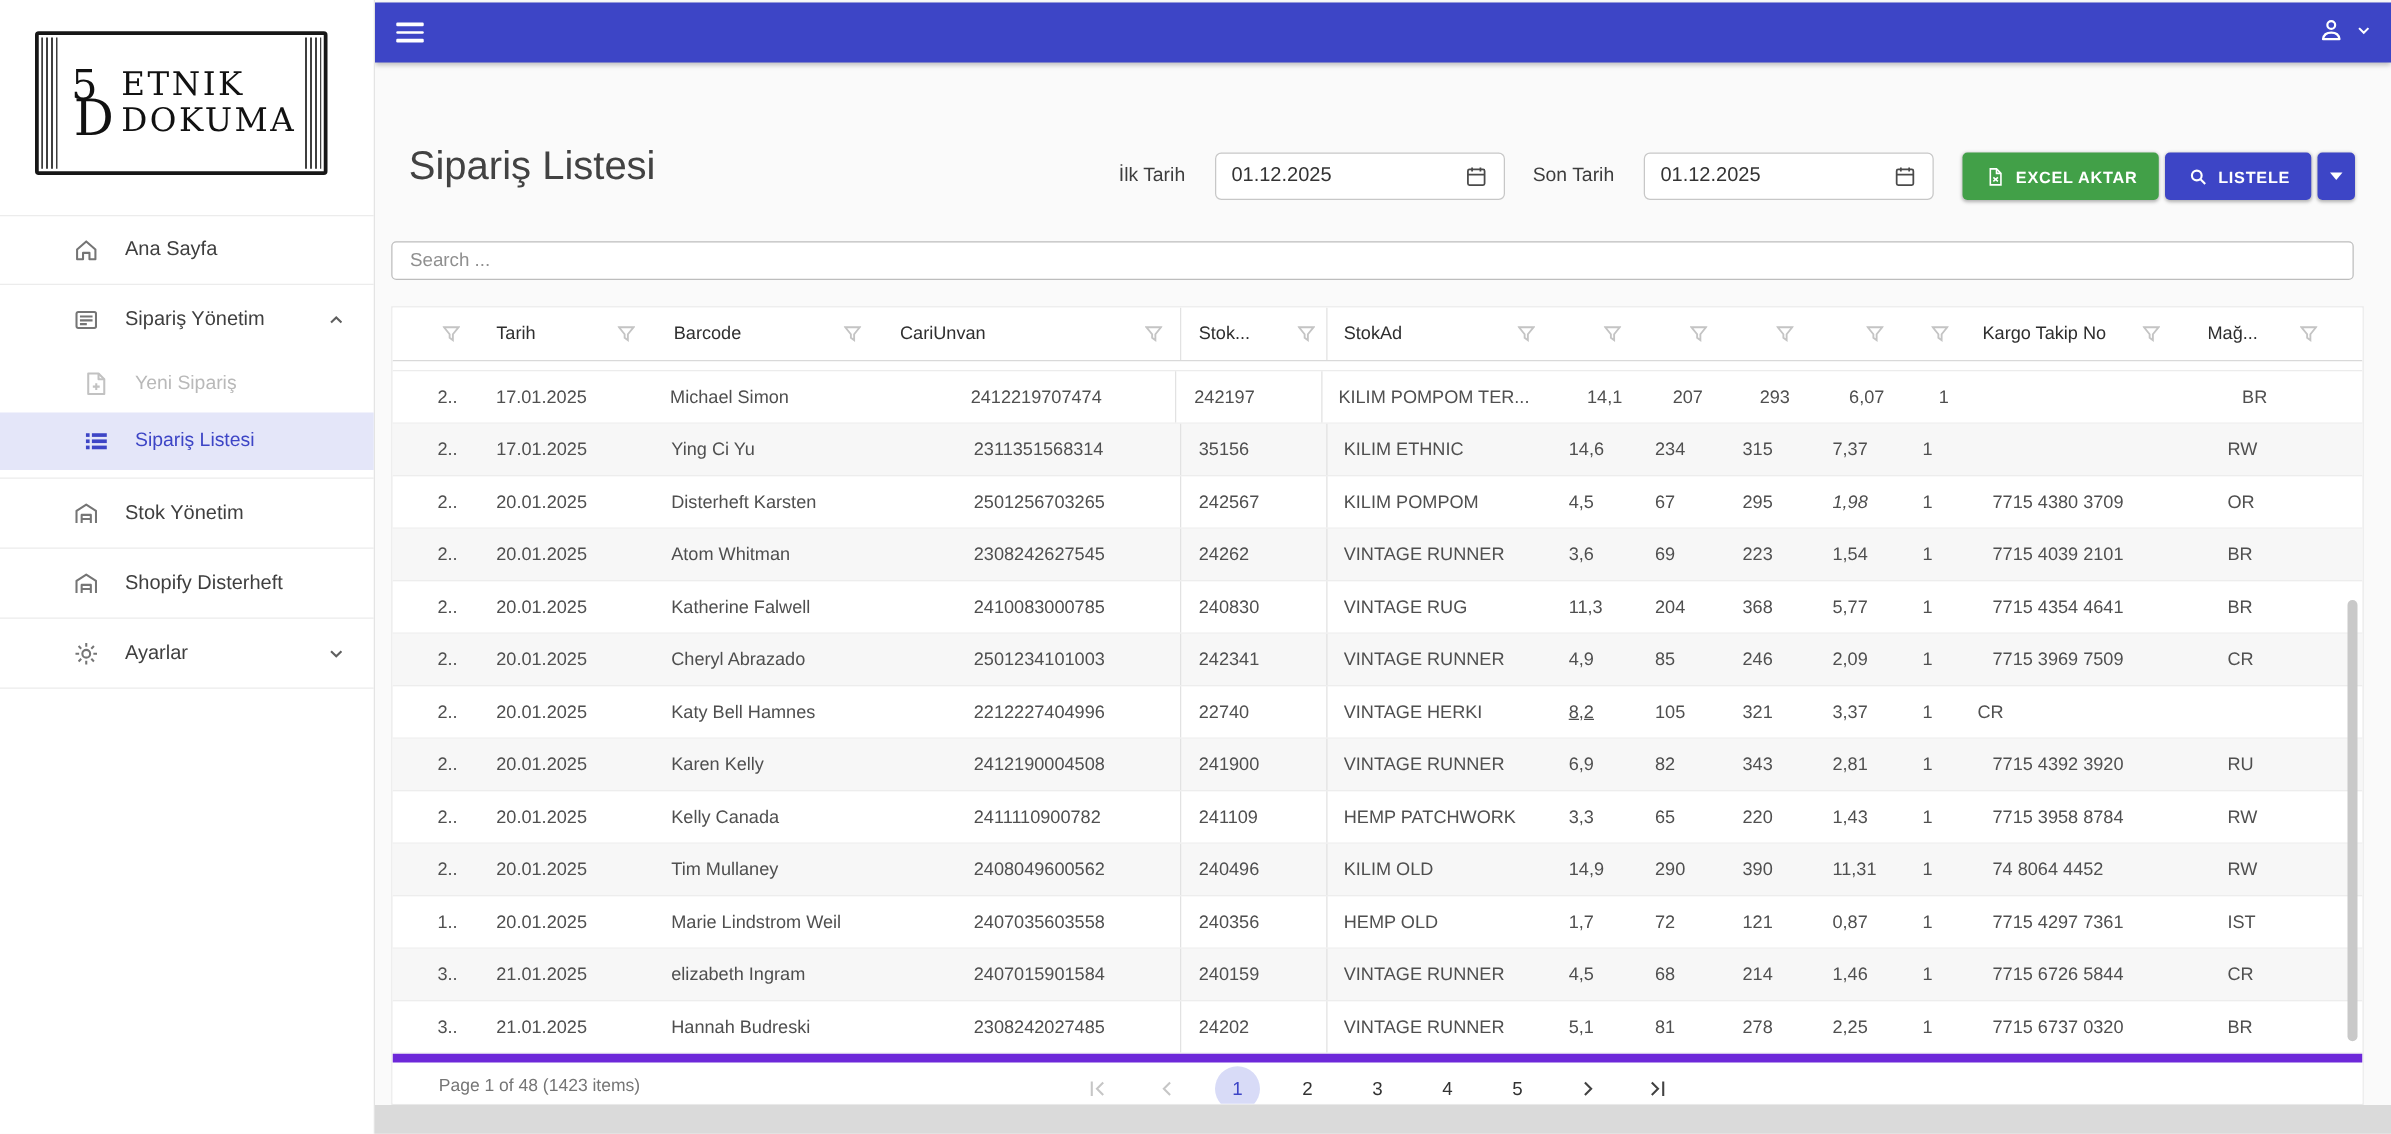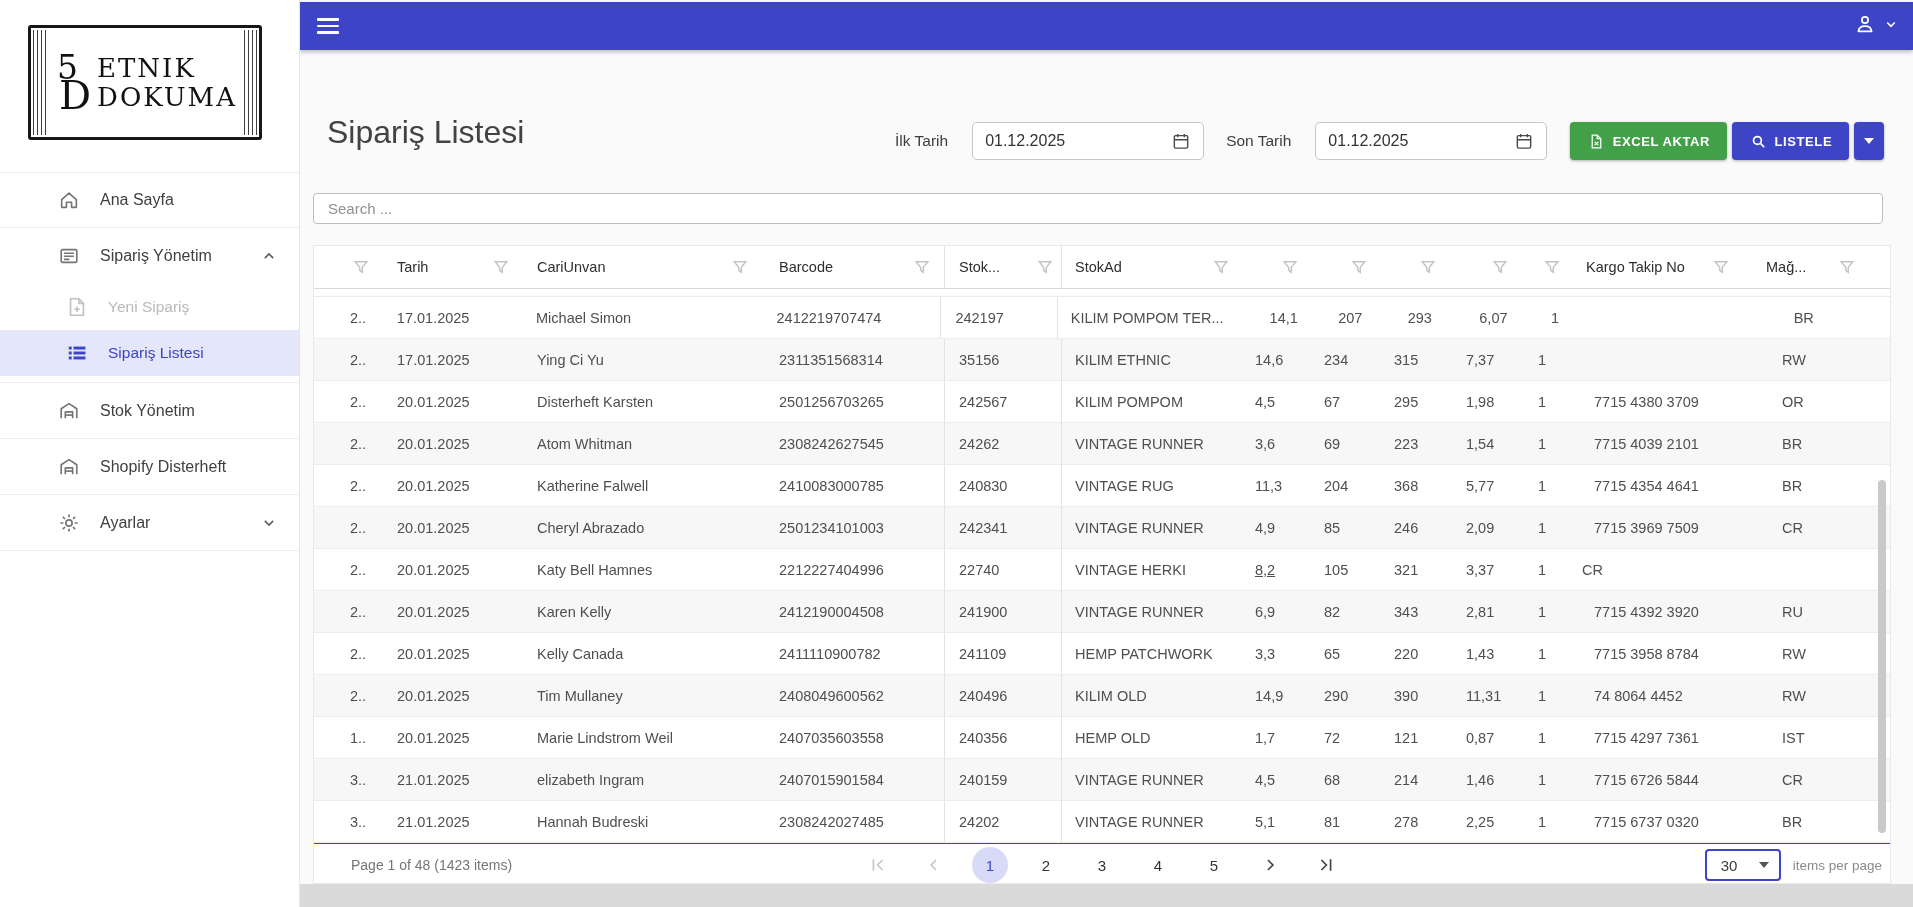--- a/index.html
+++ b/index.html
@@ -81,21 +81,21 @@
   .hcell .htitle{overflow:hidden;text-overflow:ellipsis}
   .hcell .funnel{margin-left:auto;flex:0 0 14px}
   .sliver{height:8px;border-bottom:1px solid #ececec}
   .trow{display:flex;height:42px;align-items:center;border-bottom:1px solid #ededed;cursor:pointer}
   .trow.alt{background:#f7f7f7}
   .tcell{font-size:14.5px;color:#4f4f4f;white-space:nowrap;overflow:hidden;height:100%;
     display:flex;align-items:center}
   .col-border{border-left:1px solid #e2e2e2;border-right:1px solid #e2e2e2}
 
   
-  .pagination{position:relative;display:flex;align-items:center;height:42px;border-top:1px solid #6d28d9;
+  .pagination{position:relative;display:flex;align-items:center;height:42px;border-top:7px solid #6d28d9;
     background:#fff}
   .pg-summary{margin-left:37px;font-size:14px;color:#757575}
   .pager{position:absolute;left:546px;top:0;height:42px;display:flex;align-items:center;gap:20px}
   .pg-item{width:36px;height:36px;display:flex;align-items:center;justify-content:center;
     font-size:15px;color:#333;cursor:pointer;border-radius:50%}
   .pg-item.nav{color:#424242}
   .pg-item.nav.disabled{color:#c6c6c6;cursor:default}
   .pg-item.current{background:#d8dbf7;color:var(--accent)}
   .perpage{position:absolute;right:8px;top:0;height:42px;display:flex;align-items:center}
   .pp-select{width:76px;height:32px;border:2px solid var(--accent);border-radius:4px;background:#fff;
@@ -287,28 +287,28 @@
           <svg class="funnel" viewBox="0 0 14 14" width="14" height="14" fill="none" stroke="#c4c4c4" stroke-width="1.5" style="margin-left: 0px;">
             <path d="M1.2 1.8h11.6L8.3 7.4v4.8L5.7 10.3V7.4z"></path>
           </svg>
         </div>
         <div class="hcell" style="width: 150px; padding-left: 26px; padding-right: 13px;">
           <span class="htitle">Tarih</span>
           <svg class="funnel" viewBox="0 0 14 14" width="14" height="14" fill="none" stroke="#c4c4c4" stroke-width="1.5">
             <path d="M1.2 1.8h11.6L8.3 7.4v4.8L5.7 10.3V7.4z"></path>
           </svg>
         </div>
+        <div class="hcell" style="width: 183px; padding-left: 18px; padding-right: 15px;">
+          <span class="htitle">Barcode</span>
+          <svg class="funnel" viewBox="0 0 14 14" width="14" height="14" fill="none" stroke="#c4c4c4" stroke-width="1.5">
+            <path d="M1.2 1.8h11.6L8.3 7.4v4.8L5.7 10.3V7.4z"></path>
+          </svg>
+        </div>
         <div class="hcell" style="width: 240px; padding-left: 16px; padding-right: 14px;">
           <span class="htitle">CariUnvan</span>
-          <svg class="funnel" viewBox="0 0 14 14" width="14" height="14" fill="none" stroke="#c4c4c4" stroke-width="1.5">
-            <path d="M1.2 1.8h11.6L8.3 7.4v4.8L5.7 10.3V7.4z"></path>
-          </svg>
-        </div>
-        <div class="hcell" style="width: 183px; padding-left: 18px; padding-right: 15px;">
-          <span class="htitle">Barcode</span>
           <svg class="funnel" viewBox="0 0 14 14" width="14" height="14" fill="none" stroke="#c4c4c4" stroke-width="1.5">
             <path d="M1.2 1.8h11.6L8.3 7.4v4.8L5.7 10.3V7.4z"></path>
           </svg>
         </div>
         <div class="hcell col-border" style="width: 118px; padding-left: 14px; padding-right: 9px;">
           <span class="htitle">Stok...</span>
           <svg class="funnel" viewBox="0 0 14 14" width="14" height="14" fill="none" stroke="#c4c4c4" stroke-width="1.5">
             <path d="M1.2 1.8h11.6L8.3 7.4v4.8L5.7 10.3V7.4z"></path>
           </svg>
         </div>
@@ -391,21 +391,21 @@
         <div class="trow">
           <div class="tcell" style="width: 57px; padding-left: 36px;">2..</div>
           <div class="tcell" style="width: 150px; padding-left: 26px;">20.01.2025</div>
           <div class="tcell" style="width: 240px; padding-left: 16px;">Disterheft Karsten</div>
           <div class="tcell" style="width: 183px; padding-left: 18px;">2501256703265</div>
           <div class="tcell col-border" style="width: 118px; padding-left: 14px;">242567</div>
           <div class="tcell" style="width: 187px; padding-left: 13px;">KILIM POMPOM</div>
           <div class="tcell" style="width: 69px; padding-left: 6px;">4,5</div>
           <div class="tcell" style="width: 70px; padding-left: 6px;">67</div>
           <div class="tcell" style="width: 72px; padding-left: 6px;">295</div>
-          <div class="tcell" style="width: 64px; padding-left: 6px;">1,98</div>
+          <div class="tcell" style="width: 64px; padding-left: 6px; font-style: italic;">1,98</div>
           <div class="tcell" style="width: 37px; padding-left: 14px;">1</div>
           <div class="tcell" style="width: 200px; padding-left: 33px;">7715 4380 3709</div>
           <div class="tcell" style="width: 118px; padding-left: 21px;">OR</div>
         </div>
         <div class="trow alt">
           <div class="tcell" style="width: 57px; padding-left: 36px;">2..</div>
           <div class="tcell" style="width: 150px; padding-left: 26px;">20.01.2025</div>
           <div class="tcell" style="width: 240px; padding-left: 16px;">Atom Whitman</div>
           <div class="tcell" style="width: 183px; padding-left: 18px;">2308242627545</div>
           <div class="tcell col-border" style="width: 118px; padding-left: 14px;">24262</div>
@@ -576,26 +576,19 @@
             <svg viewBox="0 0 24 24" width="20" height="20" fill="none" stroke="currentColor" stroke-width="2">
               <path d="M9.5 6l6 6-6 6"></path>
             </svg>
           </div>
           <div class="pg-item nav">
             <svg viewBox="0 0 24 24" width="20" height="20" fill="none" stroke="currentColor" stroke-width="2">
               <path d="M6.5 6l6 6-6 6M17.5 5v14"></path>
             </svg>
           </div>
         </div>
-      <div class="perpage">
-        <div class="pp-select">
-          <span>30</span>
-          <span class="caret"></span>
-        </div>
-        <span class="pp-label">items per page</span>
-      </div>
     </div>
 
     <div class="vscroll"></div>
   </div>
 
   <div class="bottom-strip"></div>
 </div>
 
 </body></html>

